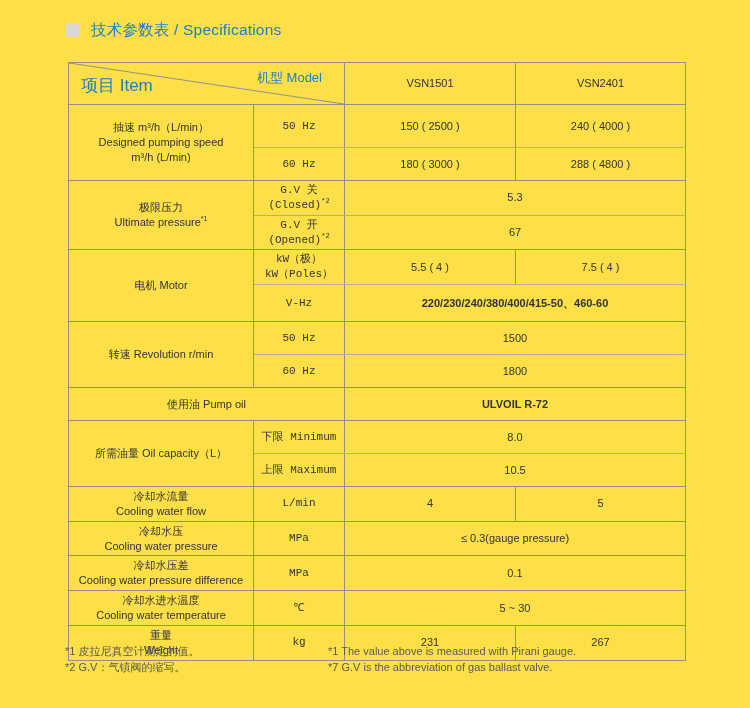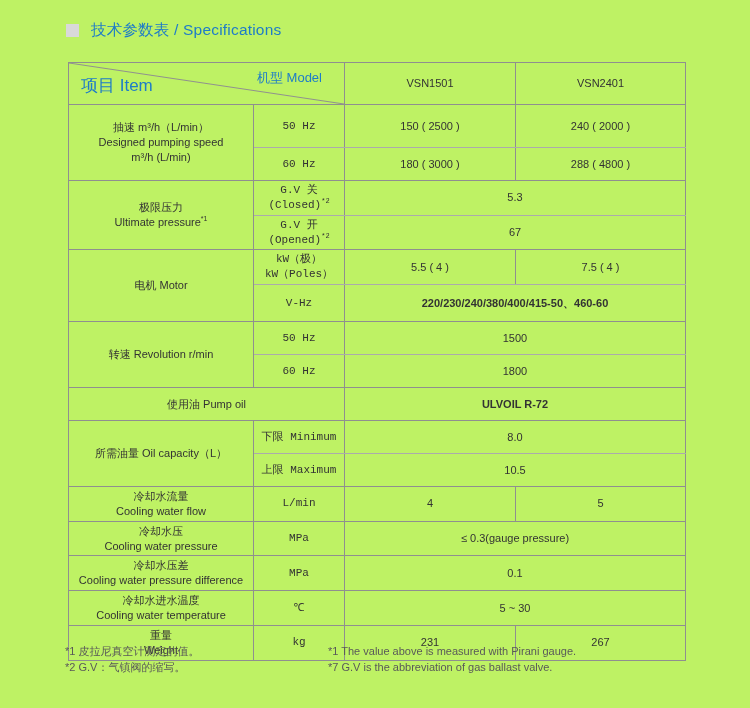--- a/index.html
+++ b/index.html
@@ -1,18 +1,18 @@
 <!DOCTYPE html>
 <html><head>
 <meta charset="utf-8">
 <style>
   * { margin:0; padding:0; box-sizing:border-box; }
   html,body { width:750px; height:708px; background:#ffffff;
               font-family:"Liberation Sans","DejaVu Sans",sans-serif; }
-  .page { position:relative; width:750px; height:708px; background:#bef264; overflow:hidden; }
+  .page { position:relative; width:750px; height:708px; background:#fde047; overflow:hidden; }
 
   
   .title-row { position:absolute; left:66px; top:20px; display:flex; align-items:center; gap:12px; }
   .bullet { width:13px; height:13px; background:#d9d9d9; }
   .page-title { color:#1e7cc8; font-size:15.5px; letter-spacing:0.2px; }
 
   
   table.spec { position:absolute; left:68px; top:62px; width:617px;
                border-collapse:collapse; table-layout:fixed; }
   table.spec td { border:1px solid #8f8f8f; font-size:11px; color:#333333;
@@ -70,21 +70,21 @@
     </tr>
 
     <tr style="height:43px">
       <td class="label" rowspan="2">
         <div>抽速 m³/h（L/min）</div>
         <div>Designed pumping speed</div>
         <div>m³/h (L/min)</div>
       </td>
       <td class="sub bb-light">50 Hz</td>
       <td class="val bb-light">150 ( 2500 )</td>
-      <td class="val bb-light">240 ( 2000 )</td>
+      <td class="val bb-light">240 ( 4000 )</td>
     </tr>
     <tr style="height:33px">
       <td class="sub">60 Hz</td>
       <td class="val">180 ( 3000 )</td>
       <td class="val">288 ( 4800 )</td>
     </tr>
 
     <tr style="height:34px">
       <td class="label" rowspan="2">
         <div>极限压力</div>

